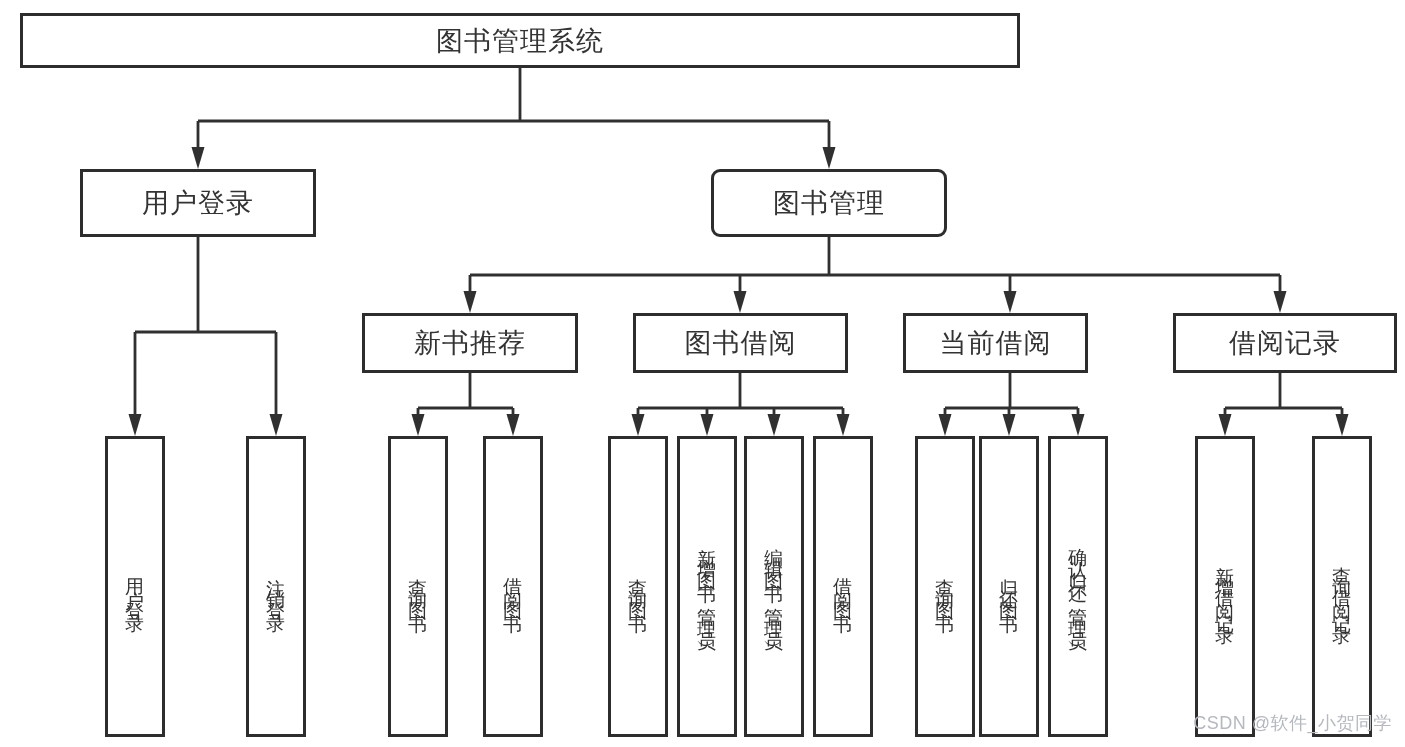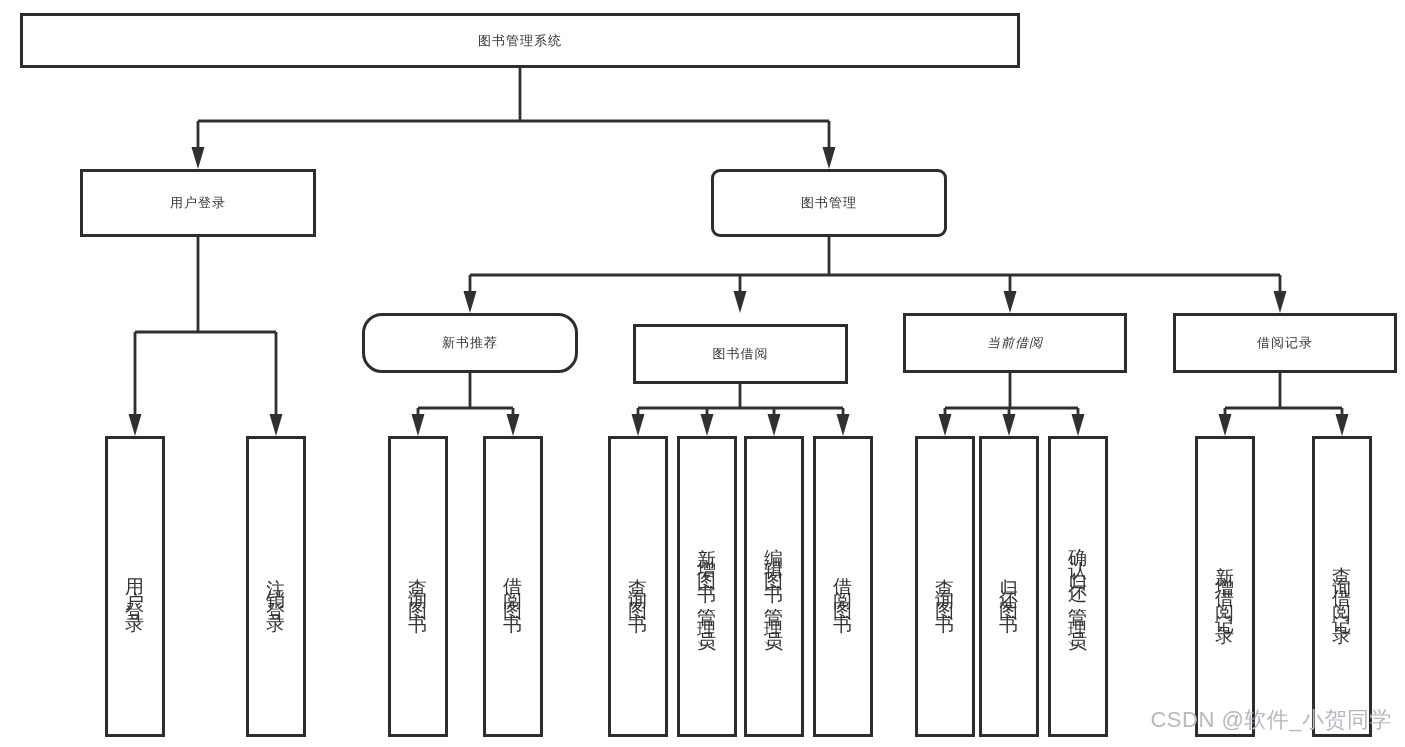--- a/index.html
+++ b/index.html
@@ -40,36 +40,36 @@
     box-sizing: border-box;
     border: 3px solid var(--box_border);
     background: var(--box_fill);
     color: var(--text);
     display: flex;
     align-items: center;
     justify-content: center;
     z-index: 1;
   }
   .hbox {
-    font-size: 13px;
+    font-size: 27px;
     letter-spacing: 1px;
   }
   .vbox span {
     writing-mode: vertical-rl;
     text-orientation: mixed;
     font-size: 19px;
     letter-spacing: 12px;
     line-height: 1;
     white-space: nowrap;
   }
   .watermark {
     position: absolute;
     right: 13px;
     bottom: 12px;
-    font-size: 22px;
+    font-size: 18px;
     color: var(--watermark);
     letter-spacing: 0.5px;
     z-index: 2;
   }
 </style>
 </head>
 <body>
 
 <div class="canvas">
 
@@ -114,23 +114,23 @@
       <polygon points="1218.5,414 1231.5,414 1225,436"></polygon>
       <polygon points="1335.5,414 1348.5,414 1342,436"></polygon>
     </g>
   </svg>
 
   <div class="box hbox" style="left:20px; top:13px; width:1000px; height:55px;">图书管理系统</div>
 
   <div class="box hbox" style="left:80px; top:169px; width:236px; height:68px;">用户登录</div>
   <div class="box hbox" style="left:711px; top:169px; width:236px; height:68px;border-radius:9px;">图书管理</div>
 
-  <div class="box hbox" style="left:362px; top:313px; width:216px; height:60px;border-radius:20px;">新书推荐</div>
-  <div class="box hbox" style="left:633px; top:313px; width:215px; height:60px;margin-top:11px;">图书借阅</div>
-  <div class="box hbox" style="left:903px; top:313px; width:224px; height:60px;font-style:italic;">当前借阅</div>
+  <div class="box hbox" style="left:362px; top:313px; width:216px; height:60px;">新书推荐</div>
+  <div class="box hbox" style="left:633px; top:313px; width:215px; height:60px;">图书借阅</div>
+  <div class="box hbox" style="left:903px; top:313px; width:185px; height:60px;">当前借阅</div>
   <div class="box hbox" style="left:1173px; top:313px; width:224px; height:60px;">借阅记录</div>
 
   <div class="box vbox" style="left:105px; top:436px; width:60px; height:301px;">
       <span>用户登录</span>
     </div>
   <div class="box vbox" style="left:246px; top:436px; width:60px; height:301px;">
       <span>注销登录</span>
     </div>
 
   <div class="box vbox" style="left:388px; top:436px; width:60px; height:301px;">

